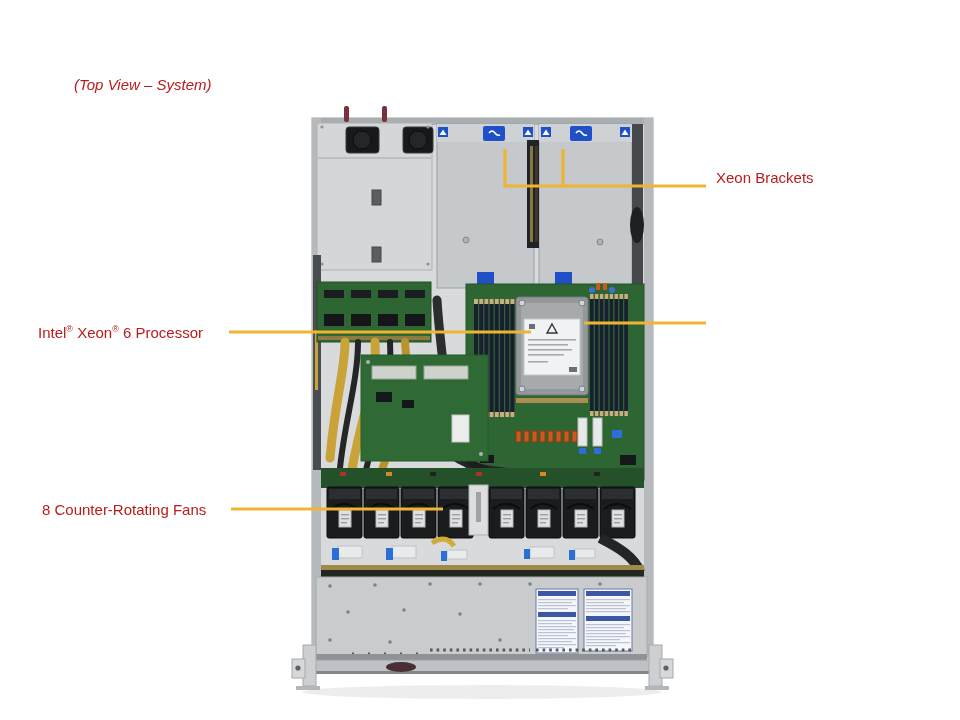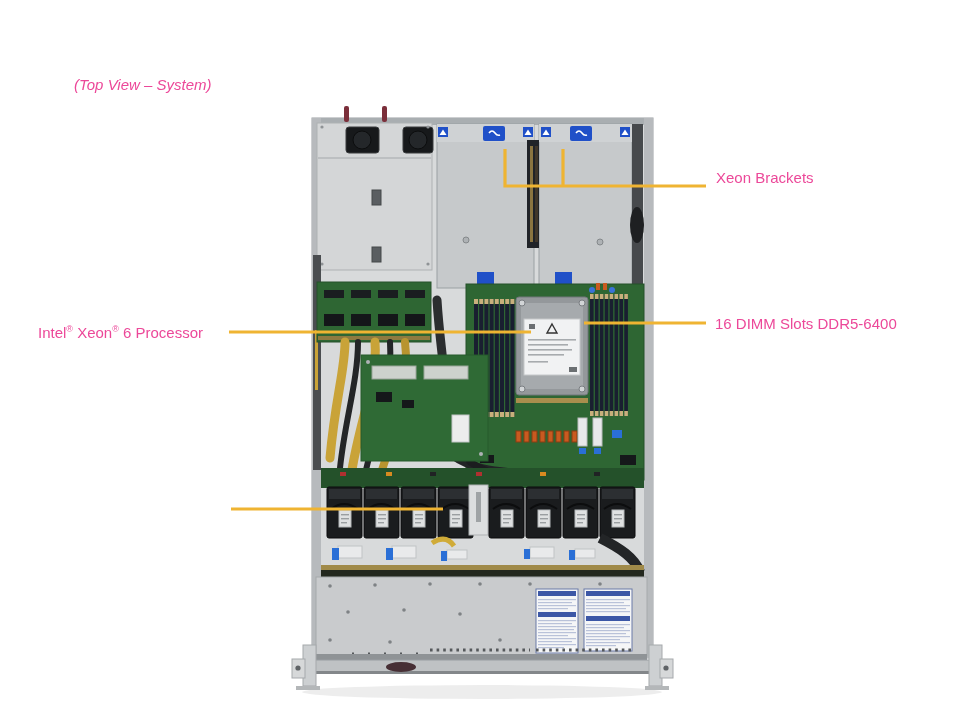--- a/index.html
+++ b/index.html
@@ -1,18 +1,18 @@
 <!DOCTYPE html>
 <html><head>
 <meta charset="utf-8">
 <style>
   html,body{margin:0;padding:0;background:#ffffff;}
   #stage{
     position:relative;width:960px;height:720px;background:#ffffff;overflow:hidden;
-    font-family:"Liberation Sans", sans-serif;color:#ec4899;
+    font-family:"Liberation Sans", sans-serif;color:#b91c1c;
   }
   #illustration{position:absolute;left:0;top:0;width:960px;height:720px;}
   .label{position:absolute;font-size:15px;line-height:20px;white-space:nowrap;}
   .label.italic{font-style:italic;}
   sup.reg{font-size:60%;vertical-align:super;line-height:0;}
 </style>
 </head>
 <body>
 
 <div id="stage">
@@ -338,18 +338,18 @@
       <path d="M231,509 H443" stroke="#EFB432"></path>
     </g>
   </svg>
 
   <div class="label italic" style="left:74px;top:75px;">(Top View – System)</div>
 
   <div class="label" style="left:716px;top:168px;">
     <div>Xeon Brackets</div>
   </div>
 
-  <div class="label" style="left:715px;top:314px;">16 DIMM Slots DDR5-6400</div>
 
   <div class="label" style="left:38px;top:323px;"><span>Intel</span><sup class="reg">®</sup><span> Xeon</span><sup class="reg">®</sup><span> 6 Processor</span></div>
 
+  <div class="label" style="left:42px;top:500px;">8 Counter-Rotating Fans</div>
 
 </div>
 
 </body></html>

